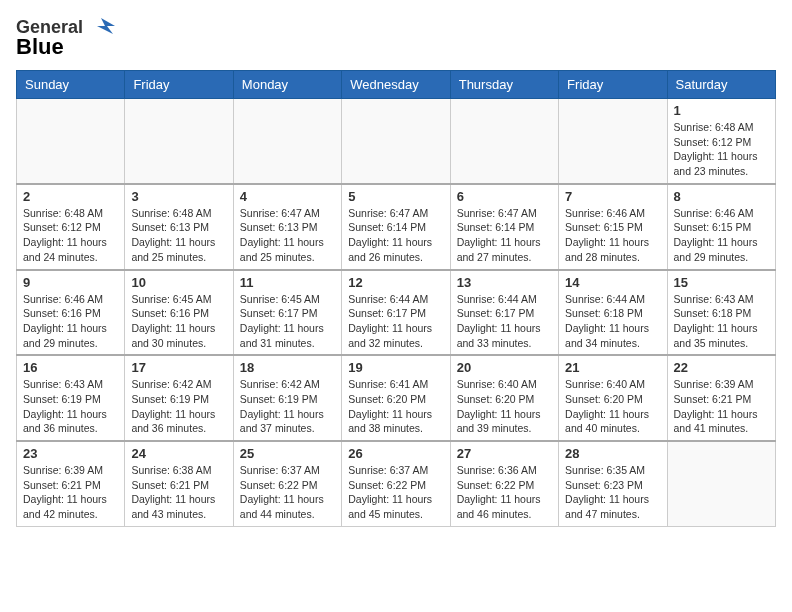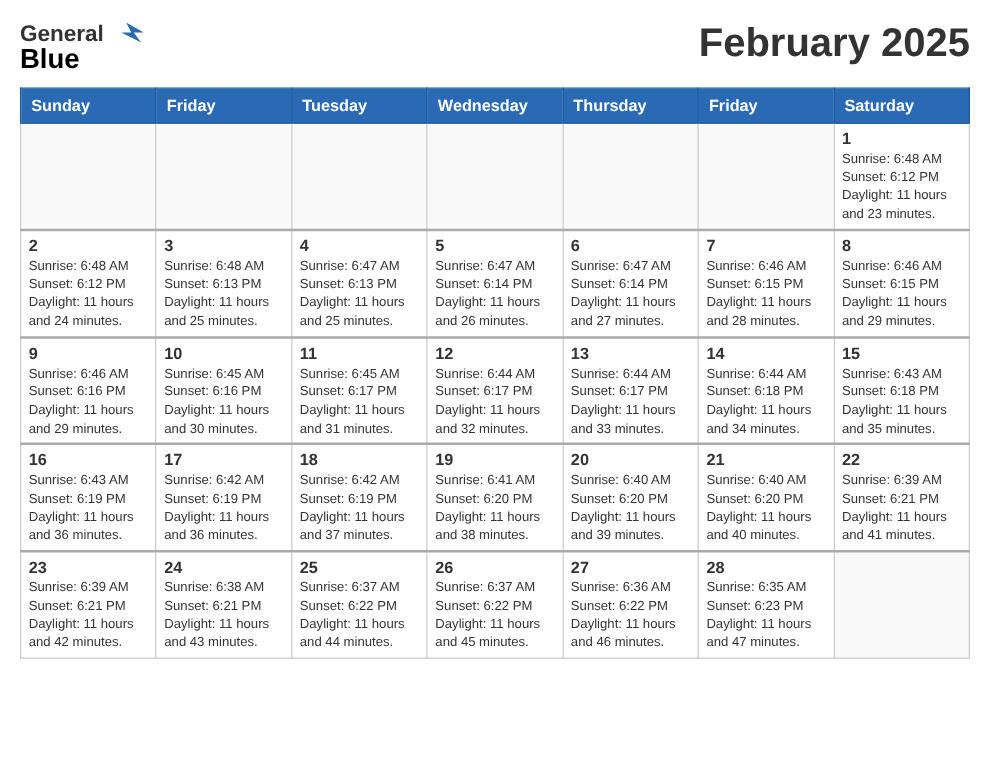--- a/index.html
+++ b/index.html
@@ -40,21 +40,21 @@
     }
     .calendar {
       width: 100%;
       border-collapse: collapse;
       border: 1px solid #ccc;
     }
     .calendar th {
       background: #2a6ab5;
       color: #fff;
       font-size: 13px;
-      font-weight: bold;
+      font-weight: normal;
       padding: 6px 8px;
       text-align: left;
       border: 1px solid #1a5a9a;
     }
     .calendar td {
       border: 1px solid #ccc;
       vertical-align: top;
       padding: 4px 6px;
       font-size: 11px;
       color: #333;
@@ -87,30 +87,29 @@
   <div class="logo">
     <div class="logo-row">
       <span style="font-size:18px;font-weight:bold;color:#333;">General</span>
       <svg width="28" height="22" viewBox="0 0 28 22">
         <polygon points="14,2 28,10 20,10 26,18 10,10 18,10" fill="#2a6ab5"></polygon>
       </svg>
     </div>
     <span style="font-size:22px;font-weight:bold;color:#000000;margin-top:-4px;">Blue</span>
   </div>
   <div class="title-block">
-    <div class="month-title">February 2025</div>
   </div>
 </div>
 
 <table class="calendar">
   <thead>
     <tr>
     <th>Sunday</th>
         <th>Friday</th>
-        <th>Tuesday</th>
+        <th>Monday</th>
         <th>Wednesday</th>
         <th>Thursday</th>
         <th>Friday</th>
         <th>Saturday</th>
       </tr>
   </thead>
   <tbody id="calendar-body">
   <tr>
         <td class="empty-cell"></td>
         <td class="empty-cell"></td>

